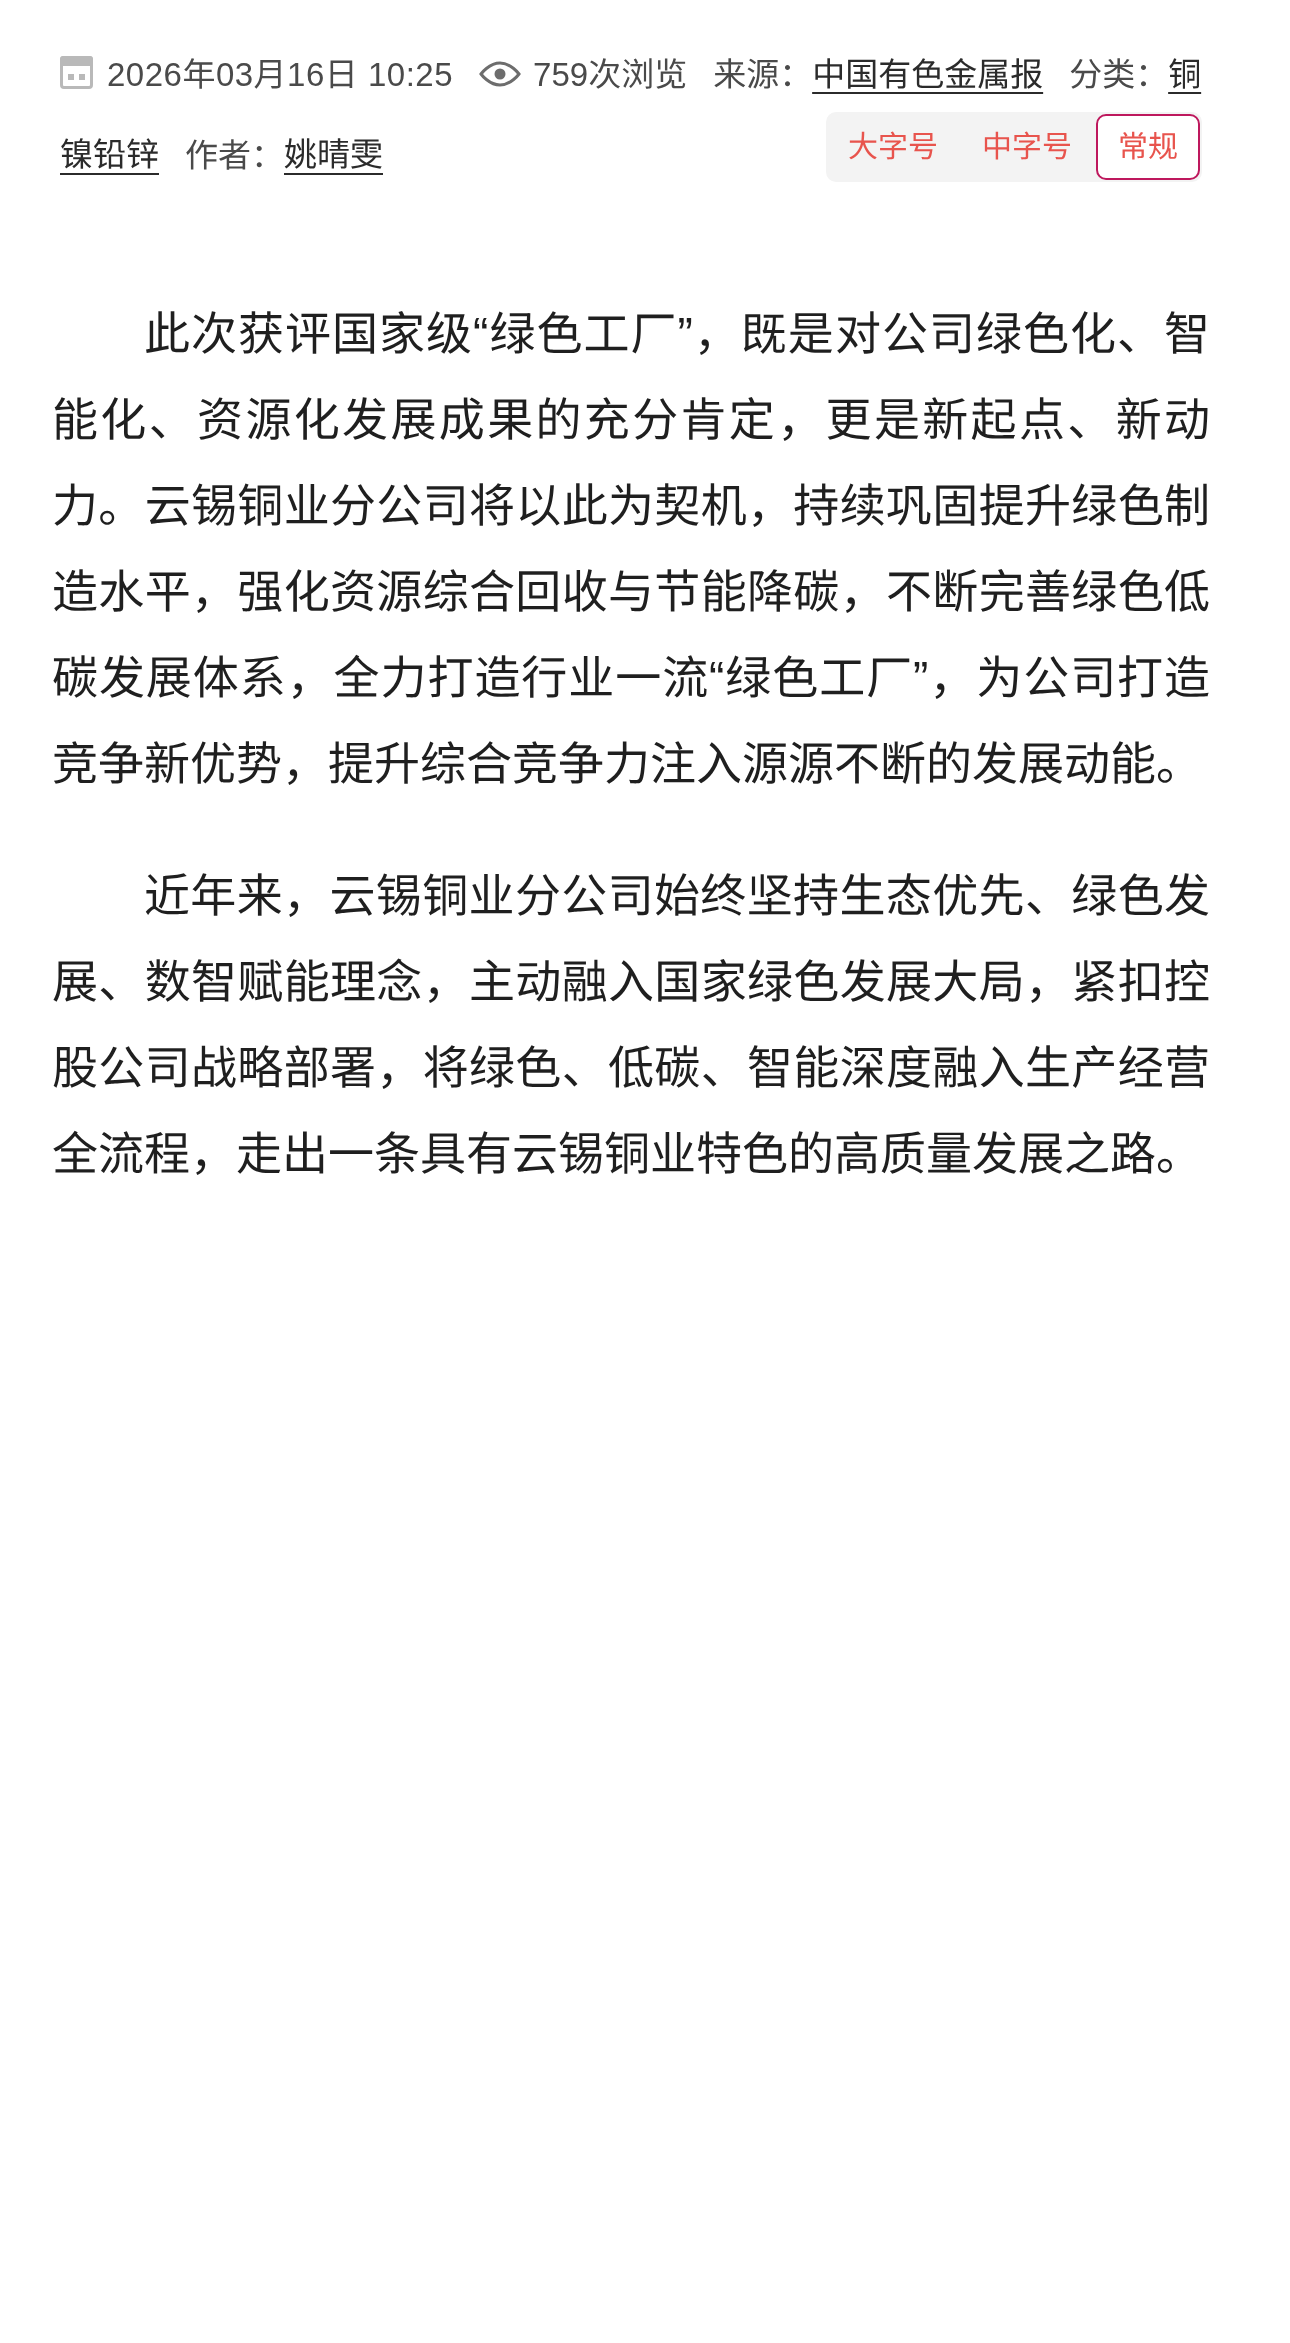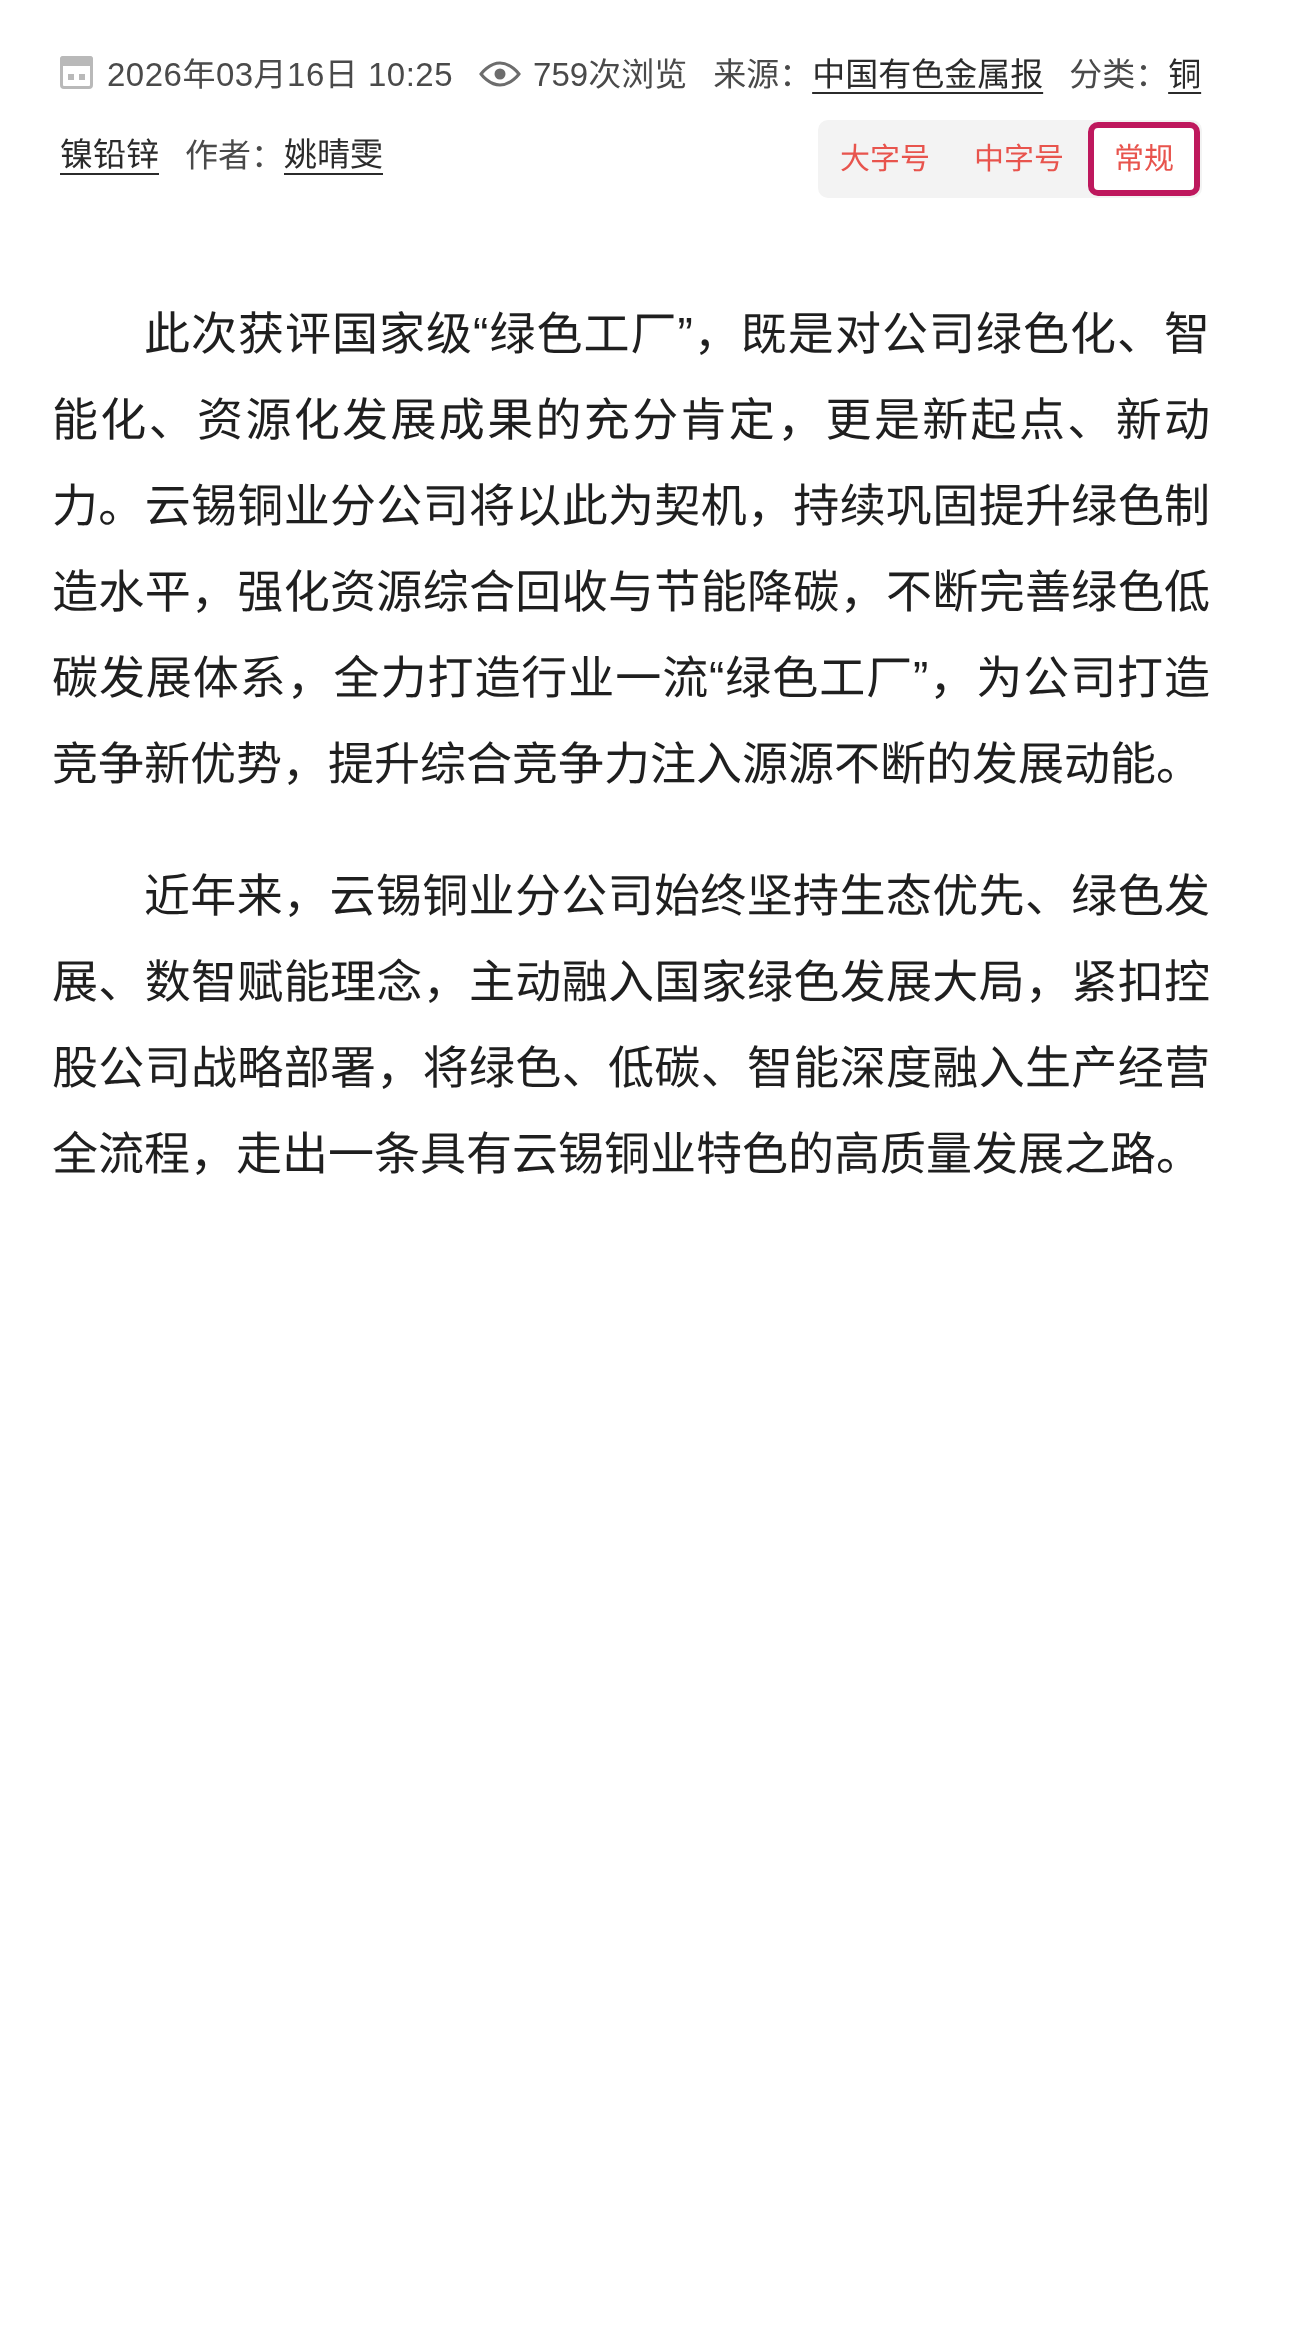--- a/index.html
+++ b/index.html
@@ -93,41 +93,41 @@
     text-underline-offset: 6px;
     text-decoration-thickness: 2px;
   }
   .cat-label { margin-left: 26px; }
   .author-label { margin-left: 26px; }
 
   
   .font-buttons {
     position: absolute;
     right: 60px;
-    top: 120px;
+    top: 112px;
     display: flex;
     background: #f3f3f3;
     border-radius: 10px;
     overflow: hidden;
     padding: 0;
   }
   .font-btn {
     font-size: 30px;
     line-height: 1;
     padding: 18px 22px;
     color: #e8544d;
     background: transparent;
     border: none;
     font-family: "Liberation Sans", "DejaVu Sans", sans-serif;
     cursor: pointer;
     white-space: nowrap;
   }
   .font-btn.active {
     background: #ffffff;
-    border: 6px solid #be185d;
+    border: 2px solid #be185d;
     border-radius: 10px;
     padding: 16px 20px;
     margin: 2px;
     text-align: right;
   }
 
   
   .article {
     box-sizing: border-box;
     padding: 96px 52px 40px 52px;

